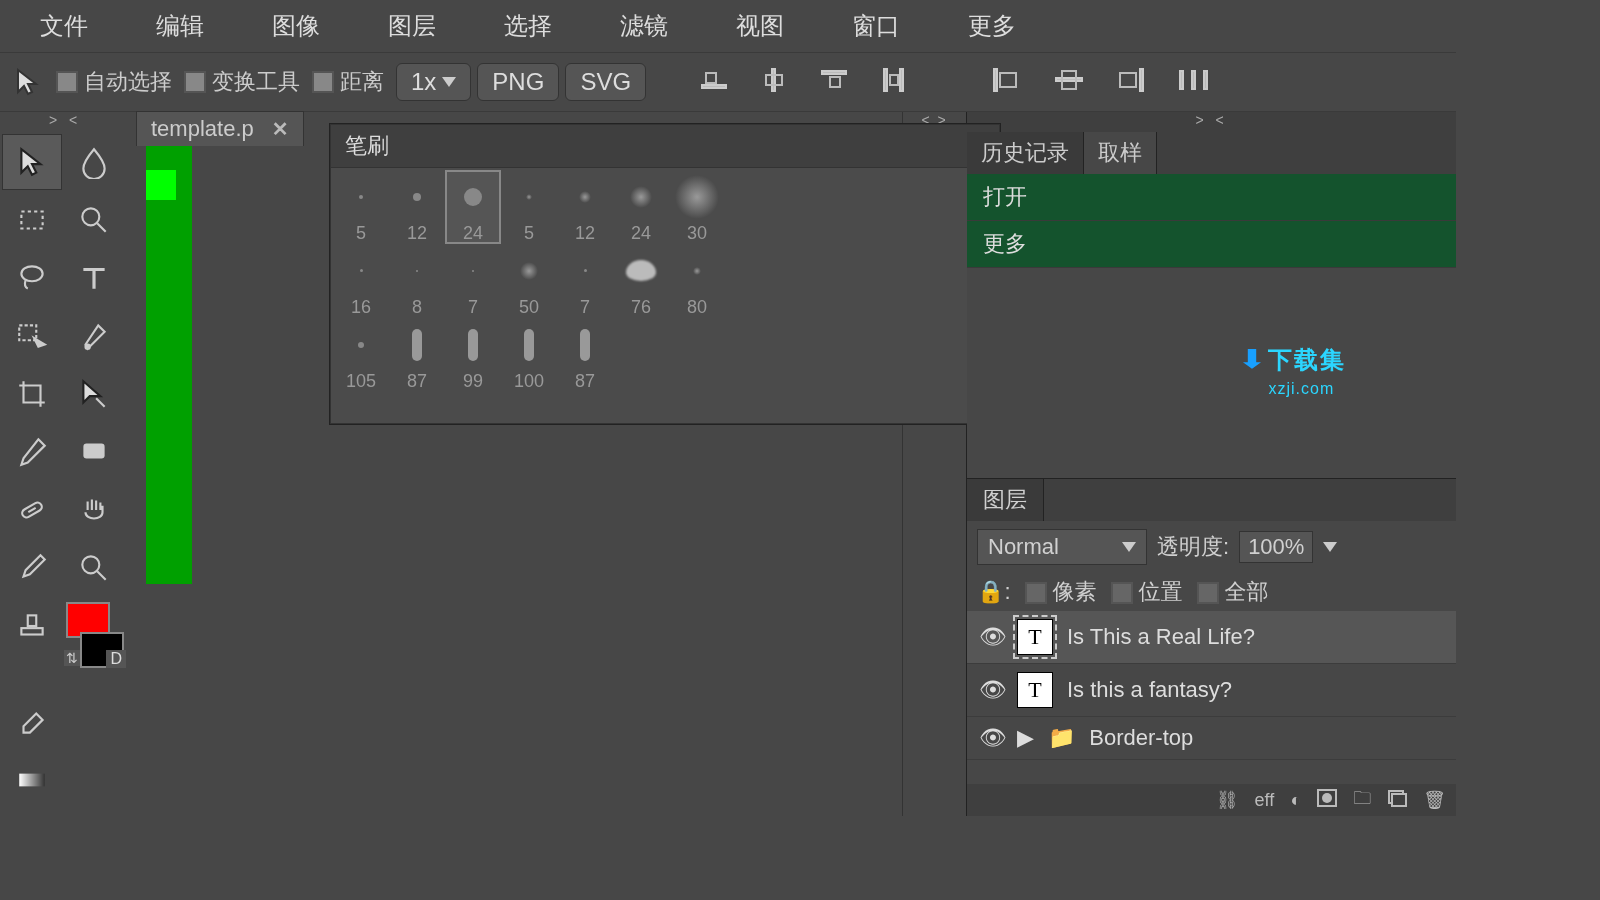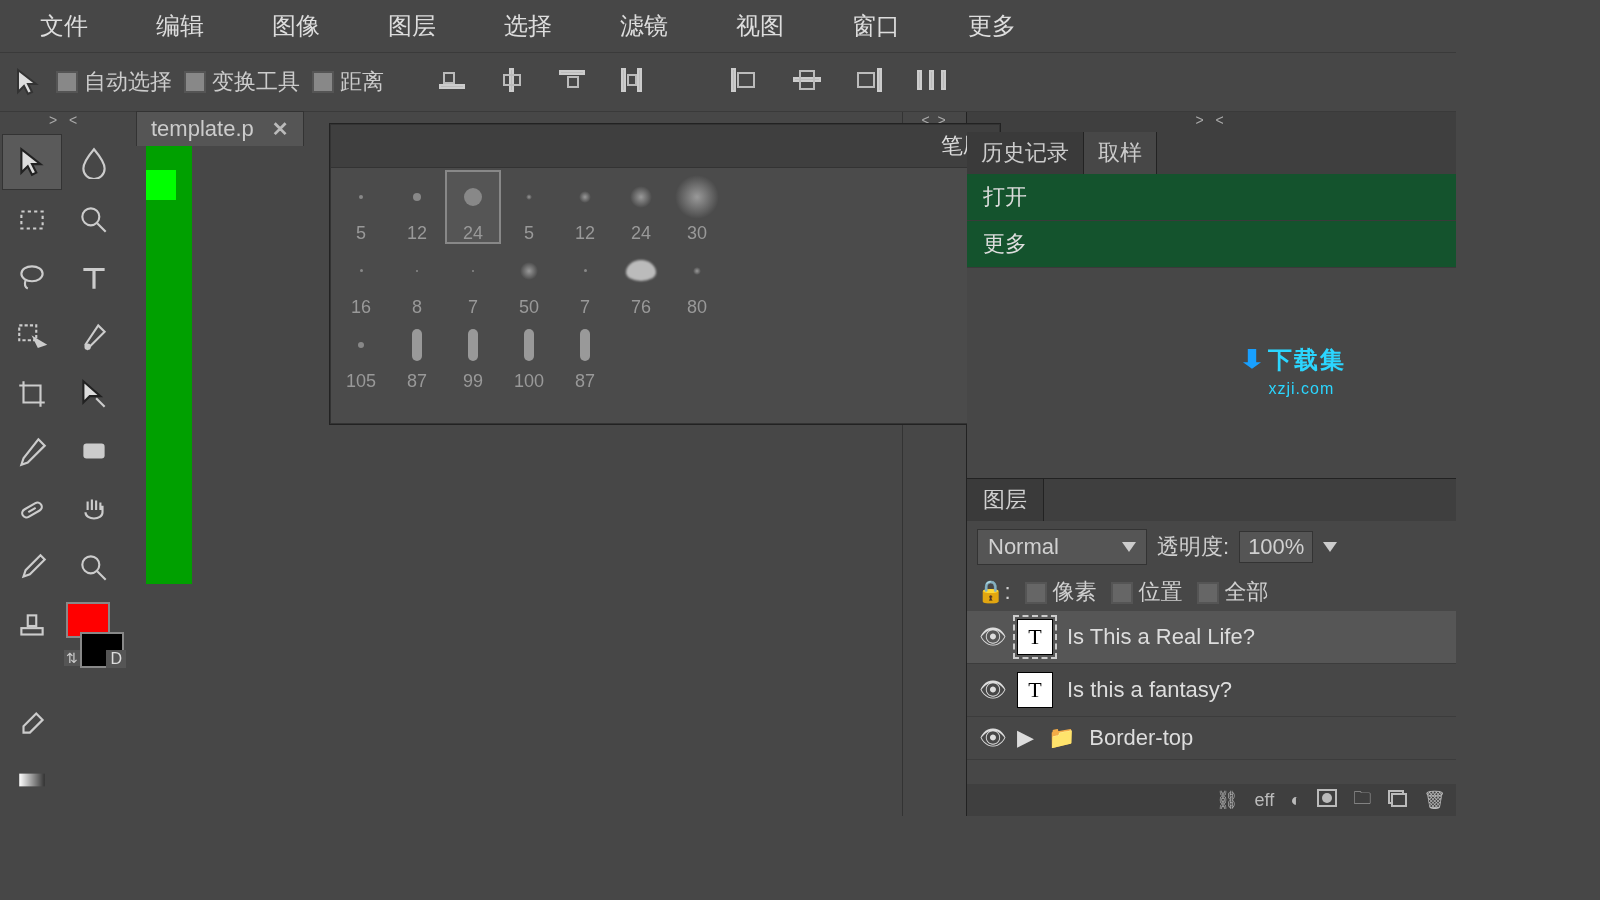--- a/index.html
+++ b/index.html
@@ -28,21 +28,21 @@
 .tool { width:60px; height:56px; display:flex; align-items:center; justify-content:center; position:relative; }
 .tool.sel { background:#5a5a5a; border:1px solid #333; }
 .tool svg{ width:34px; height:34px; }
 .swatches{ position:relative; width:60px; height:90px; margin-top:4px;}
 .swf { position:absolute; width:44px; height:36px; top:0; left:2px; background:#ff0000; border:2px solid #888;}
 .swb { position:absolute; width:44px; height:36px; top:30px; left:16px; background:#000; border:2px solid #888;}
 .swlab{position:absolute; top:48px; left:0; font-size:14px; color:#ccc; background:#555; padding:0 2px;}
 .swlab2{position:absolute; top:48px; right:-2px; font-size:16px; color:#ddd; background:#555; padding:0 4px;}
 
 
-.docarea { flex:1; background:#474747; position:relative;text-align:right; }
+.docarea { flex:1; background:#474747; position:relative; }
 .tabstrip { height:34px; display:flex; align-items:flex-end; padding-left:6px;}
 .doctab{ background:#555; border:1px solid #333; border-bottom:none; padding:4px 14px 4px 14px; font-size:22px; color:#ccc; display:flex; align-items:center; gap:18px;}
 .doctab .x{ font-size:20px; color:#bbb; font-weight:bold;}
 .canvas{ position:absolute; left:16px; top:34px; width:46px; height:438px; background:#00a000; }
 .canvas .sel{ position:absolute; top:24px; left:0; width:30px; height:30px; background:#00ff00;}
 
 
 .brushpanel{ position:absolute; left:200px; top:142px; width:670px; height:300px; background:#4b4b4b; border:1px solid #333; box-shadow:0 0 0 1px #222;}
 .brushpanel .titlebar{ background:#3f3f3f; padding:6px 14px; font-size:22px; color:#ddd; border-bottom:1px solid #333;}
 .brushbody{ display:flex; height:260px;}
@@ -127,20 +127,28 @@
       <span>自动选择</span>
     </div>
   <div class="grp">
       <span class="chk"></span>
       <span>变换工具</span>
     </div>
   <div class="grp">
       <span class="chk"></span>
       <span>距离</span>
     </div>
+  <div class="pillset">
+    <div class="pill">
+        <span>1x</span>
+        <span class="tri"></span>
+      </div>
+    <div class="pill">PNG</div>
+    <div class="pill">SVG</div>
+  </div>
   <div style="width:20px"></div>
   <div class="iconcell"><svg width="28" height="26">
         <rect x="2" y="18" width="24" height="3" fill="#bbb"></rect>
         <rect x="6" y="6" width="10" height="10" fill="none" stroke="#bbb"></rect>
       </svg></div>
   <div class="iconcell"><svg width="28" height="26">
         <rect x="12" y="2" width="3" height="22" fill="#bbb"></rect>
         <rect x="6" y="8" width="16" height="10" fill="none" stroke="#bbb"></rect>
       </svg></div>
   <div class="iconcell"><svg width="28" height="26">

